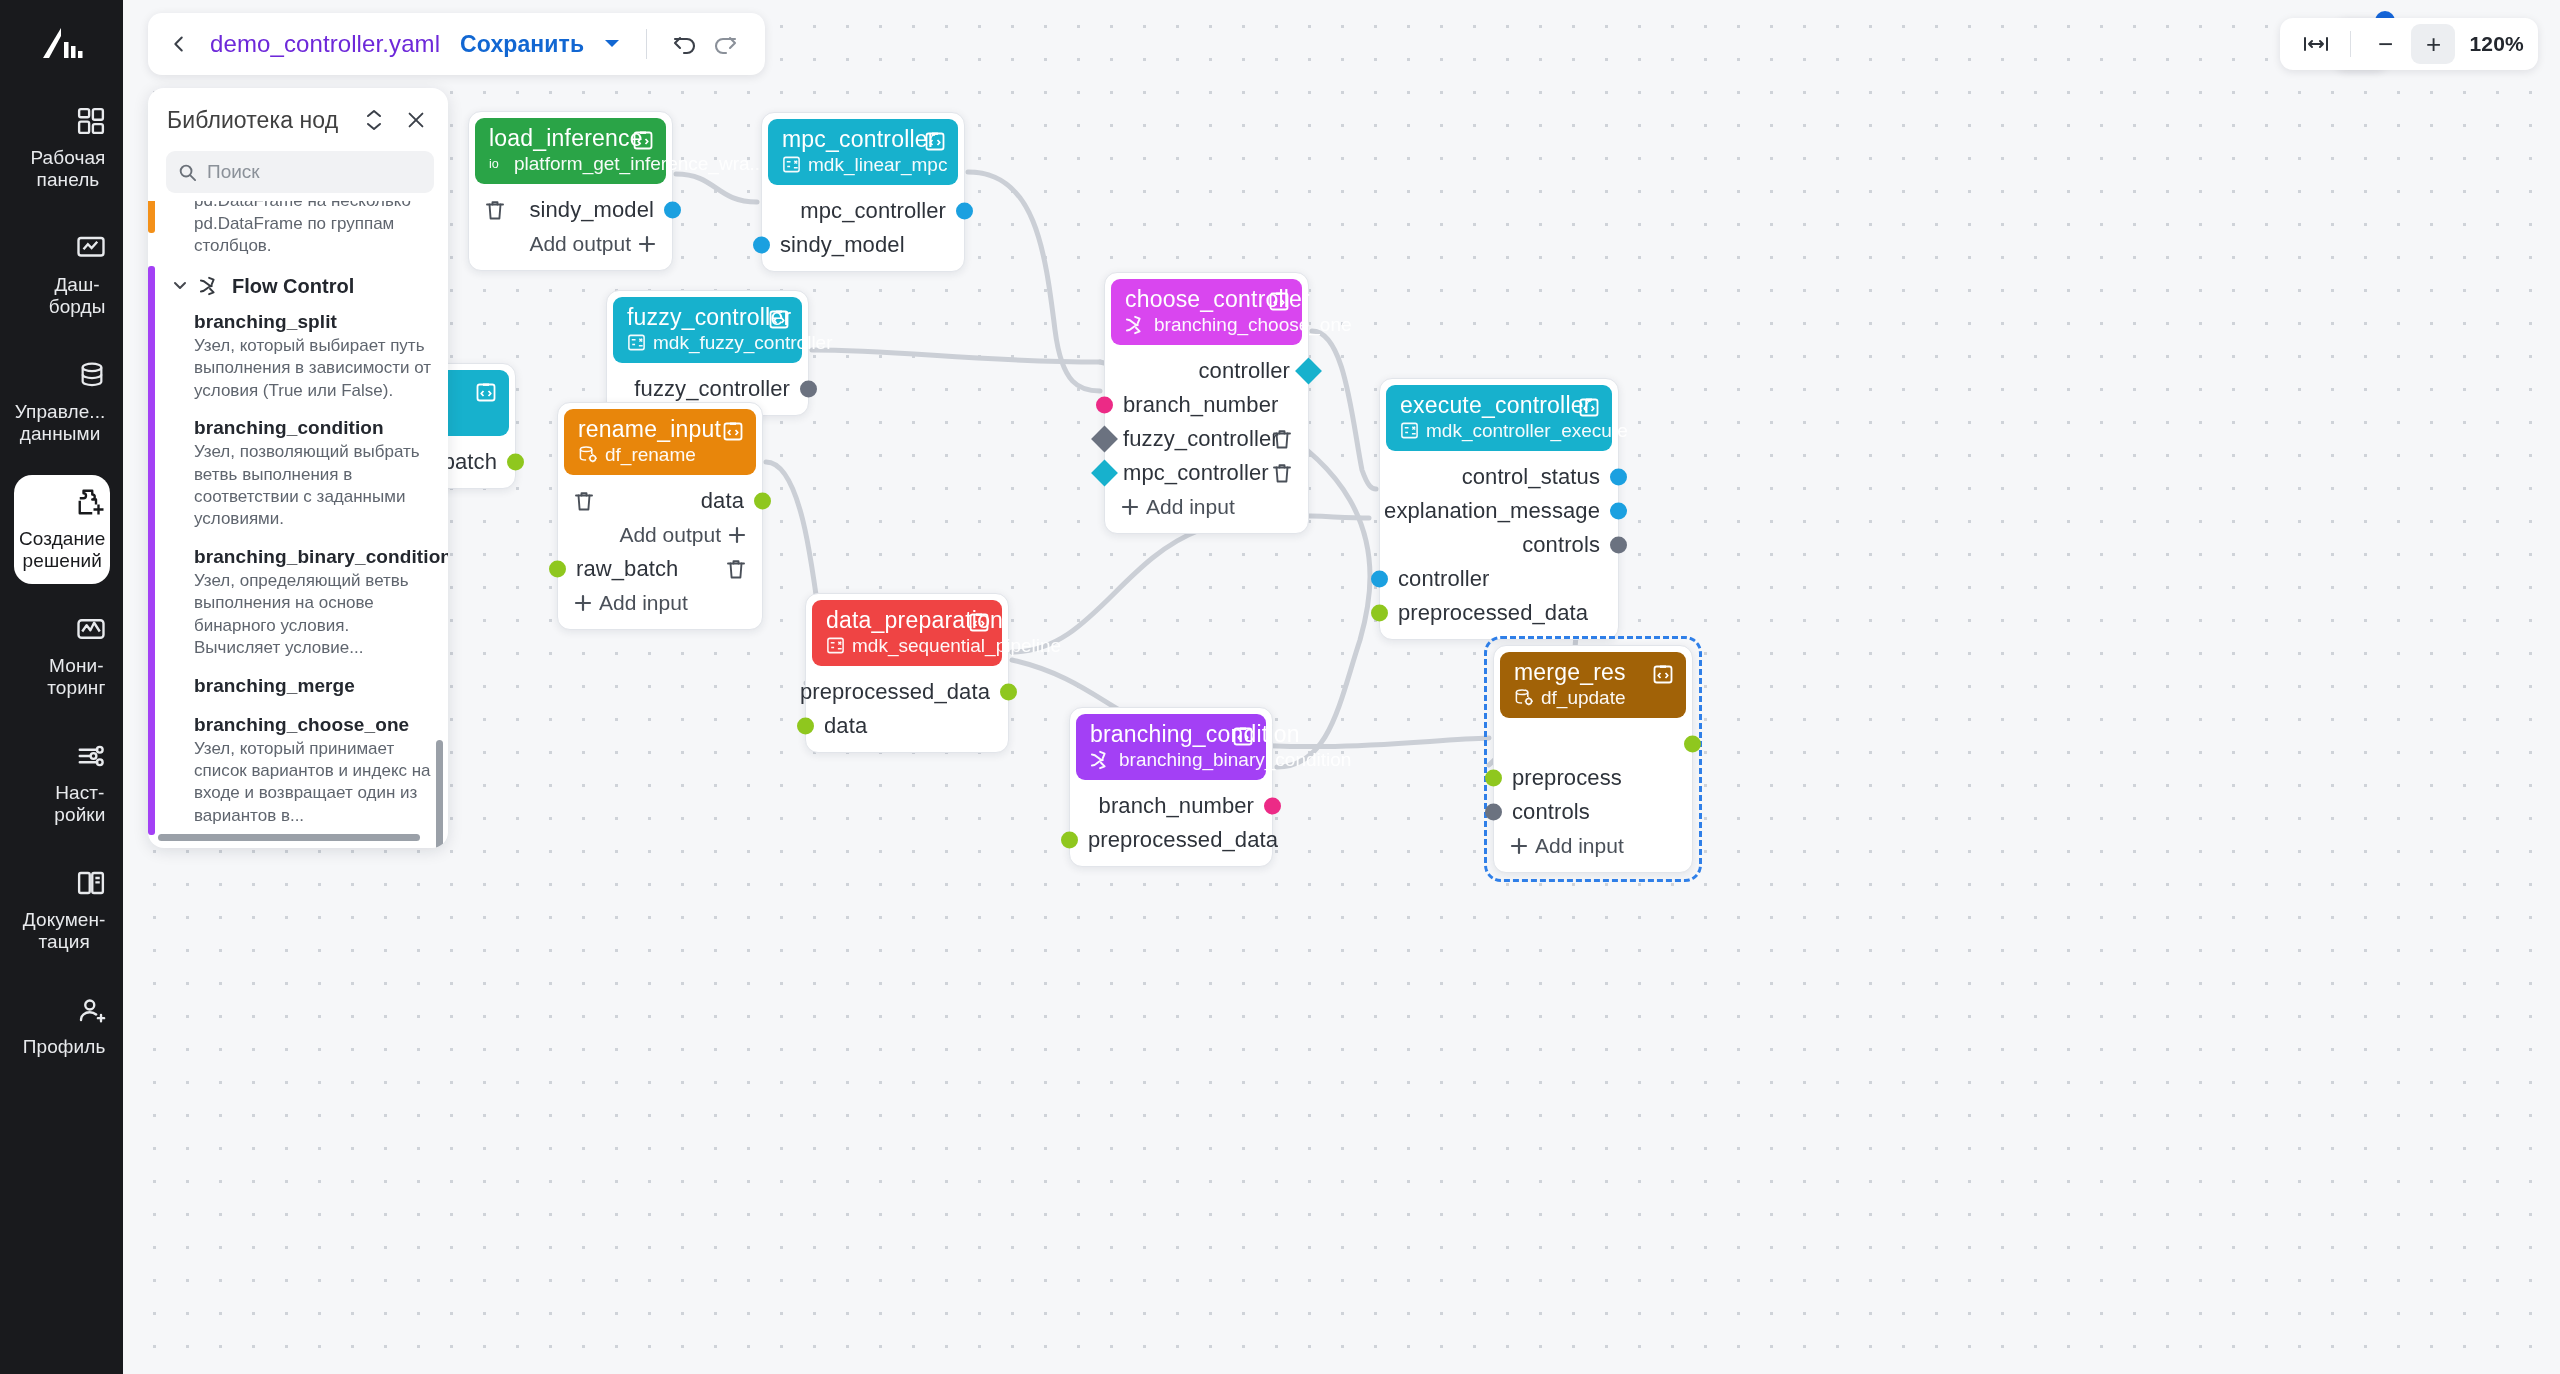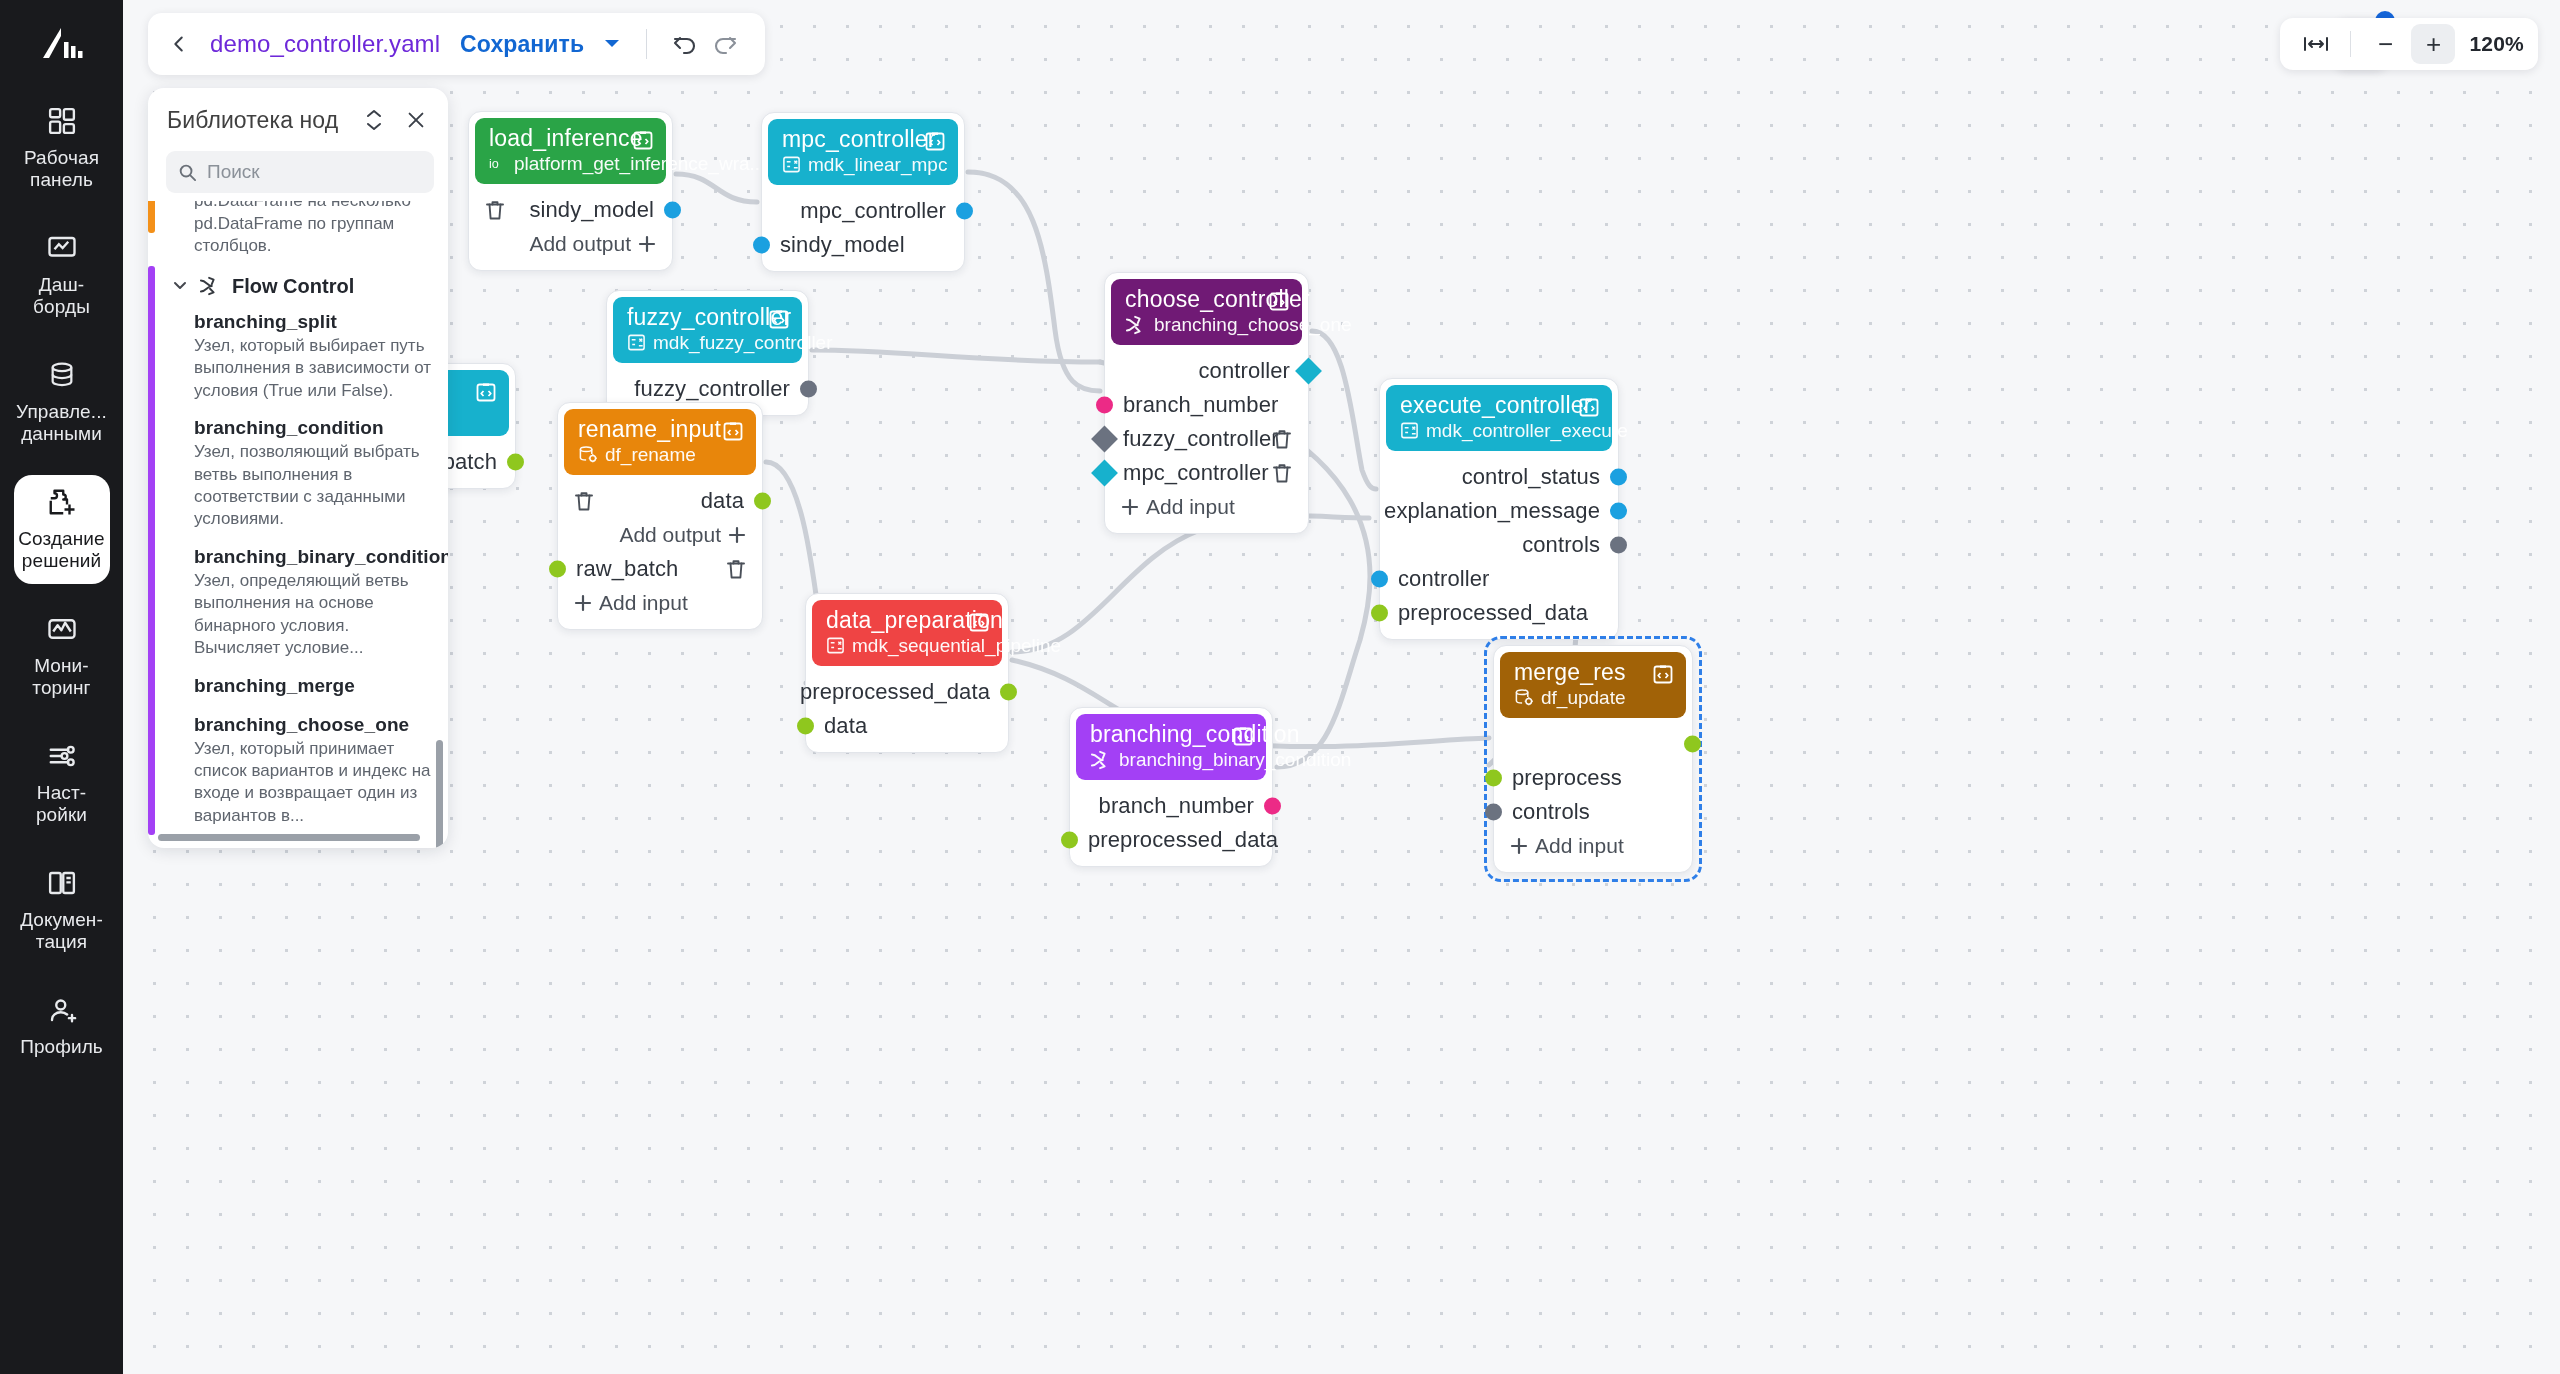--- a/index.html
+++ b/index.html
@@ -21,21 +21,21 @@
 
   
   #rail {
     position: absolute; left: 0; top: 0; width: 123px; height: 1374px;
     background: #191a1d; z-index: 60;
     display: flex; flex-direction: column; align-items: center;
   }
   #rail-logo { margin-top: 24px; margin-bottom: 26px; }
   .rail-item {
     width: 96px; border-radius: 18px; padding: 12px 4px 12px;
-    display: flex; flex-direction: column; align-items: center;
+    display: flex; flex-direction: column; align-items: flex-end;
     margin-bottom: 18px; color: #e8eaed; cursor: pointer;
   }
   .rail-item .ri-icon { margin-bottom: 7px; display:block; }
   .rail-item .ri-label {
     font-size: 19px; line-height: 1.16; text-align: center;
     letter-spacing: .1px; white-space: pre-line;
   }
   .rail-item.active { background: #ffffff; color: #191a1d; }
   .rail-item.active .ri-icon svg { stroke: #191a1d; }
 
@@ -442,21 +442,21 @@
           <span class="port-label">mpc_controller</span>
           <span class="dot right" style="background:#1ba0e0"></span>
         </div>
         <div class="port-row in">
           <span class="dot left" style="background:#1ba0e0"></span>
           <span class="port-label">sindy_model</span>
         </div>
       </div>
     </div>
     <div class="node" style="left: 1104px; top: 272px; width: 205px;">
-      <div class="node-head" style="background:#701a75">
+      <div class="node-head" style="background:#d946ef">
         <div class="node-title">choose_controller</div>
         <div class="node-sub">
           <span style="display:flex;color:#fff">
             <svg width="22" height="20" viewBox="0 0 24 22" fill="none" stroke="currentColor" stroke-width="2.1" stroke-linecap="round" stroke-linejoin="round">
               <path d="M2 5 C8 5 9 11 14 11 M2 17 C8 17 9 11 14 11"></path>
               <polyline points="11 2 16 4 14 9"></polyline>
               <polyline points="12 14 16 18 11 20"></polyline>
             </svg>
           </span>
           <span>branching_choose_one</span>

